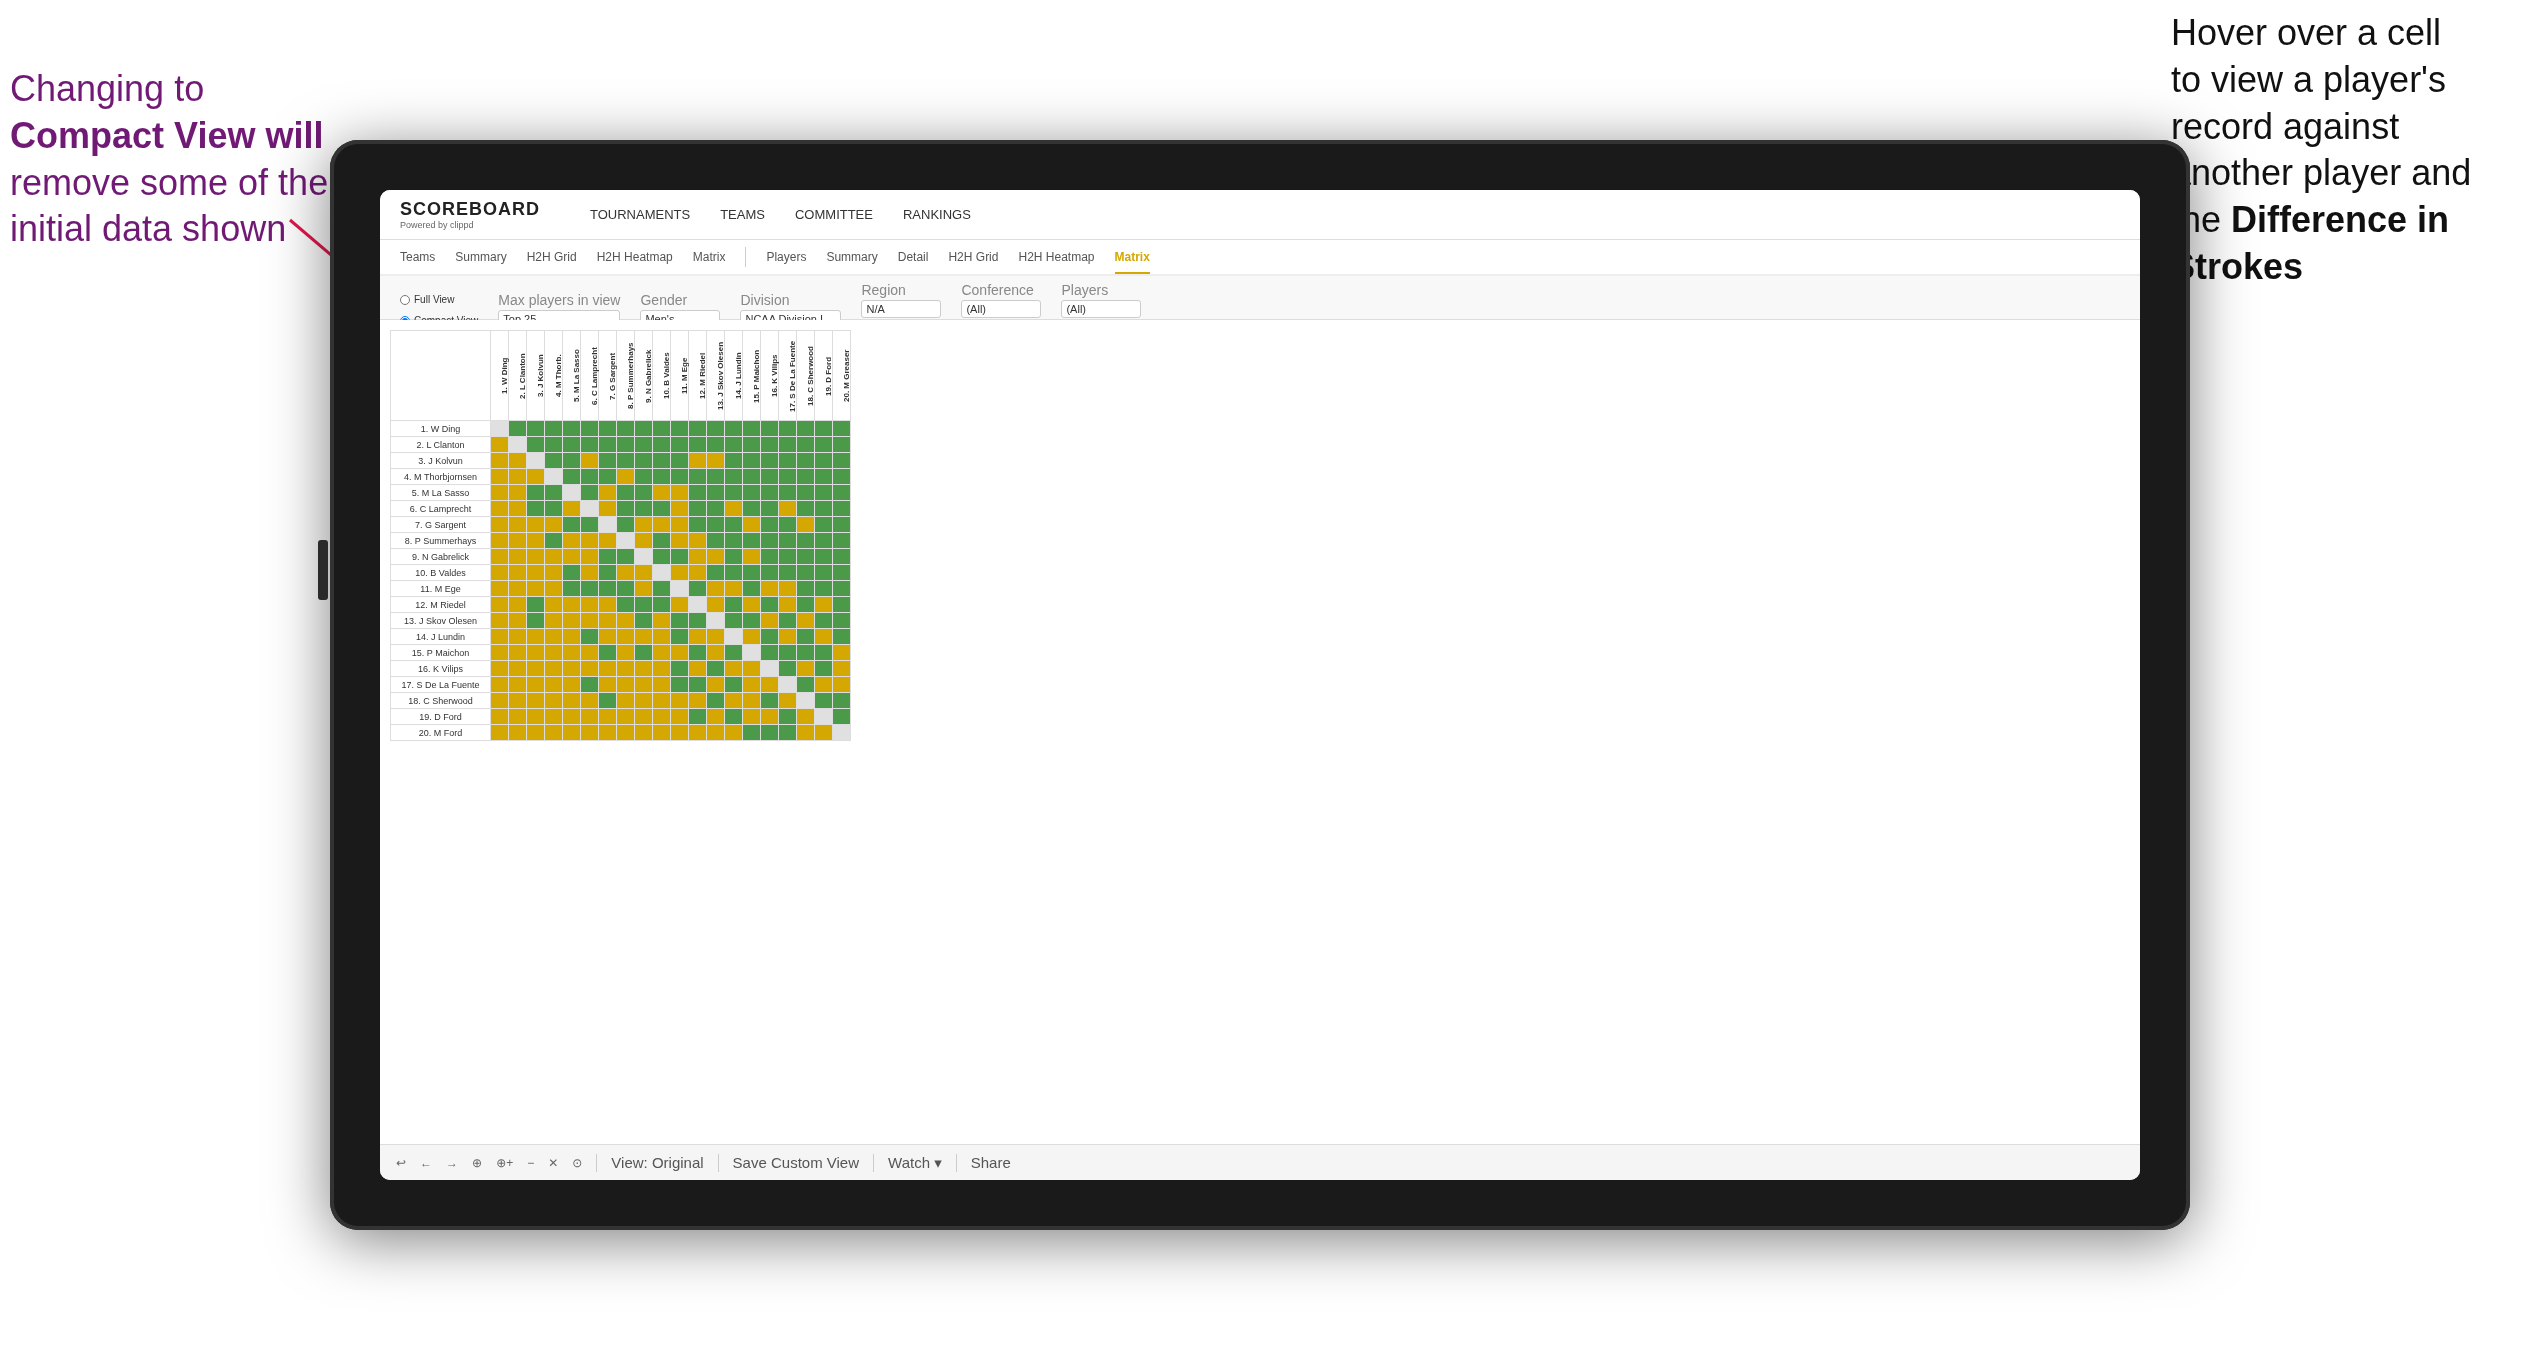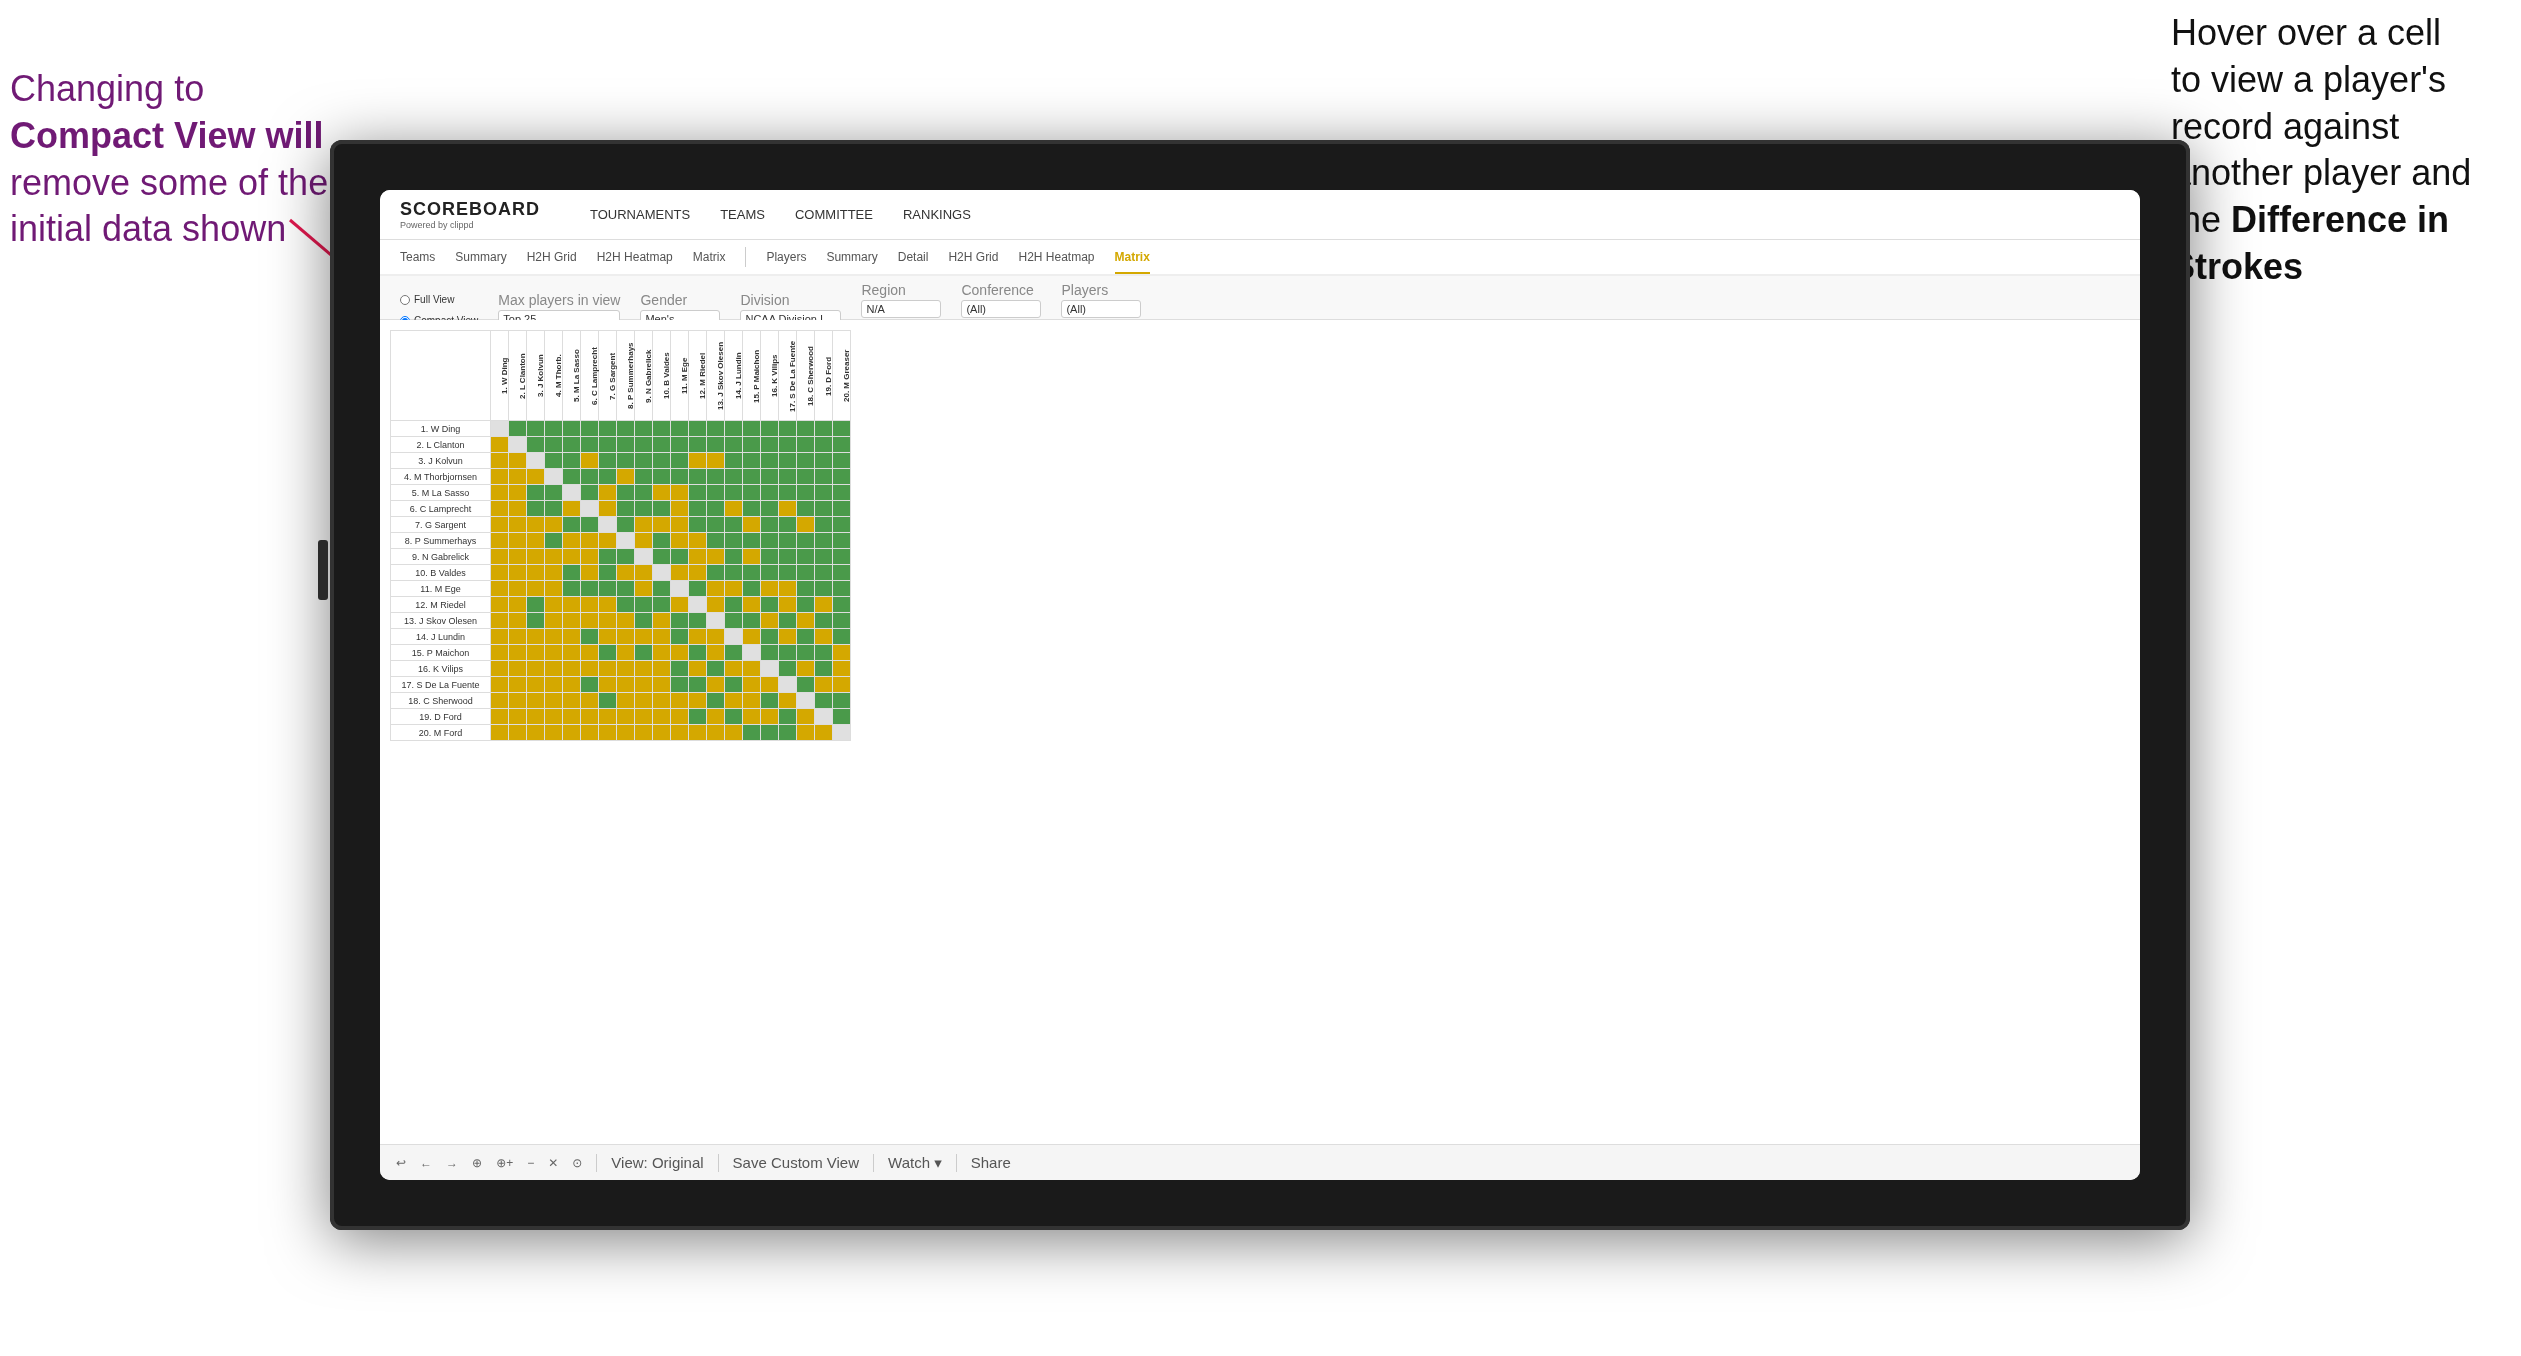--- a/index.html
+++ b/index.html
@@ -49,21 +49,21 @@
     }
 
     
     .tablet {
       position: absolute;
       left: 330px;
       top: 140px;
       width: 1860px;
       height: 1090px;
       background: #1a1a1a;
-      border-radius: 12px;
+      border-radius: 28px;
       box-shadow: 0 10px 60px rgba(0,0,0,0.5), inset 0 0 0 4px #333;
       display: flex;
       align-items: center;
       justify-content: center;
     }
     .tablet-inner {
       width: 1760px;
       height: 990px;
       background: #f0f0f0;
       border-radius: 10px;

